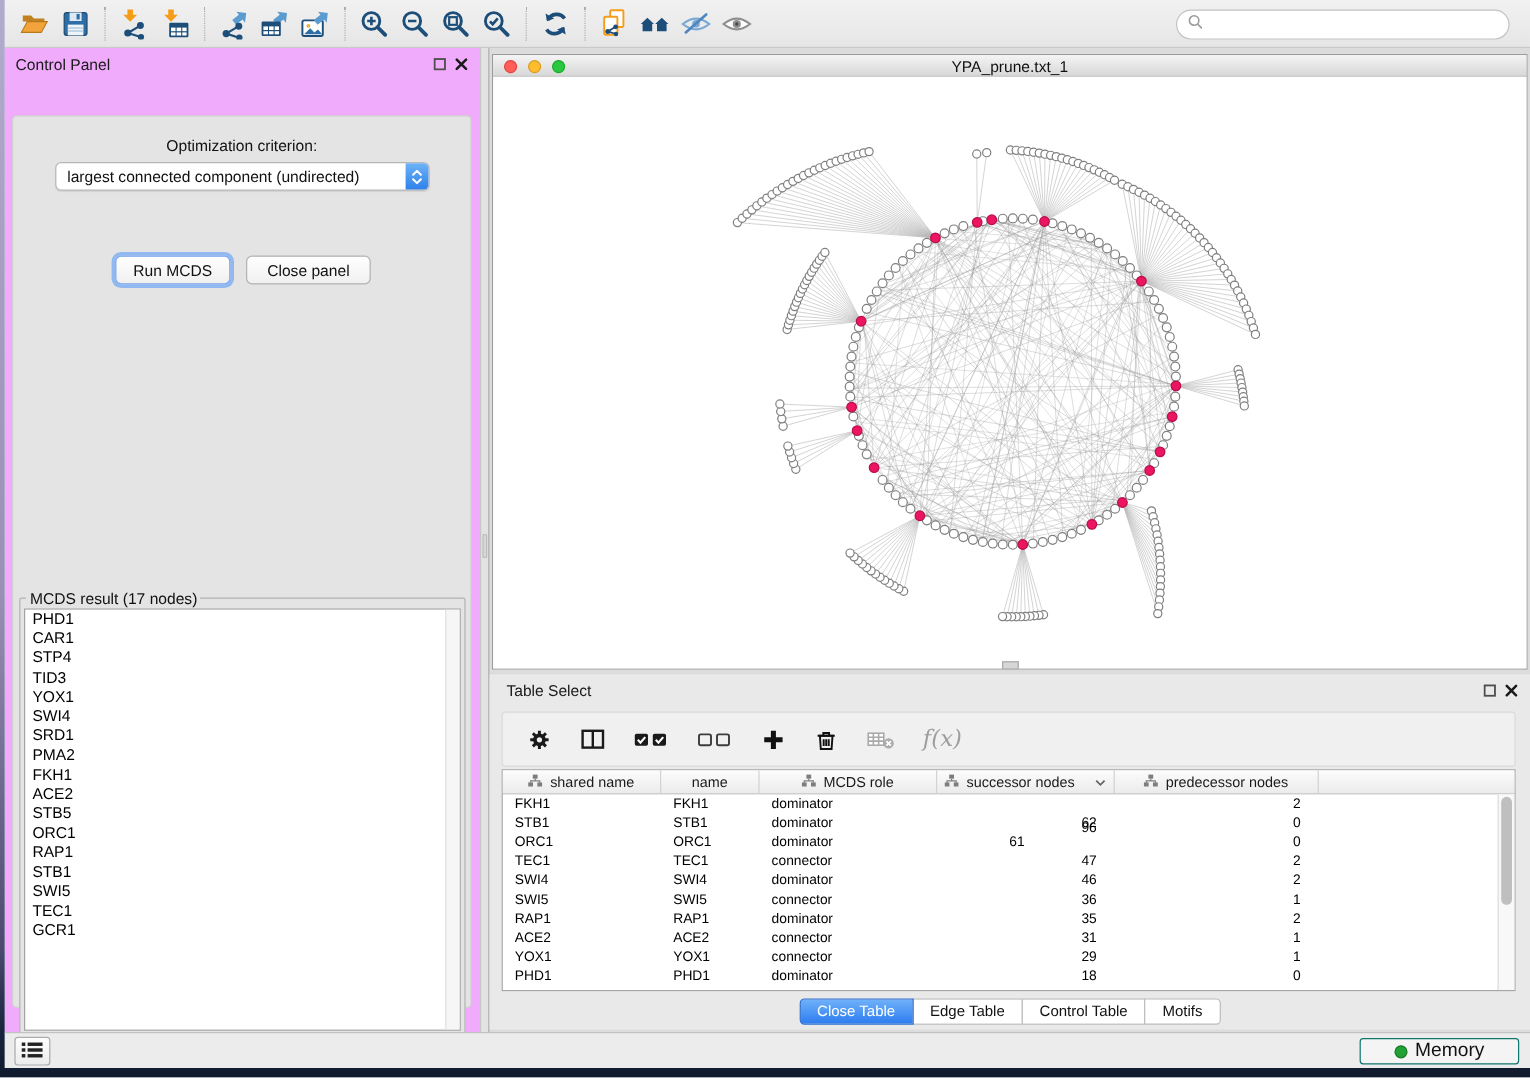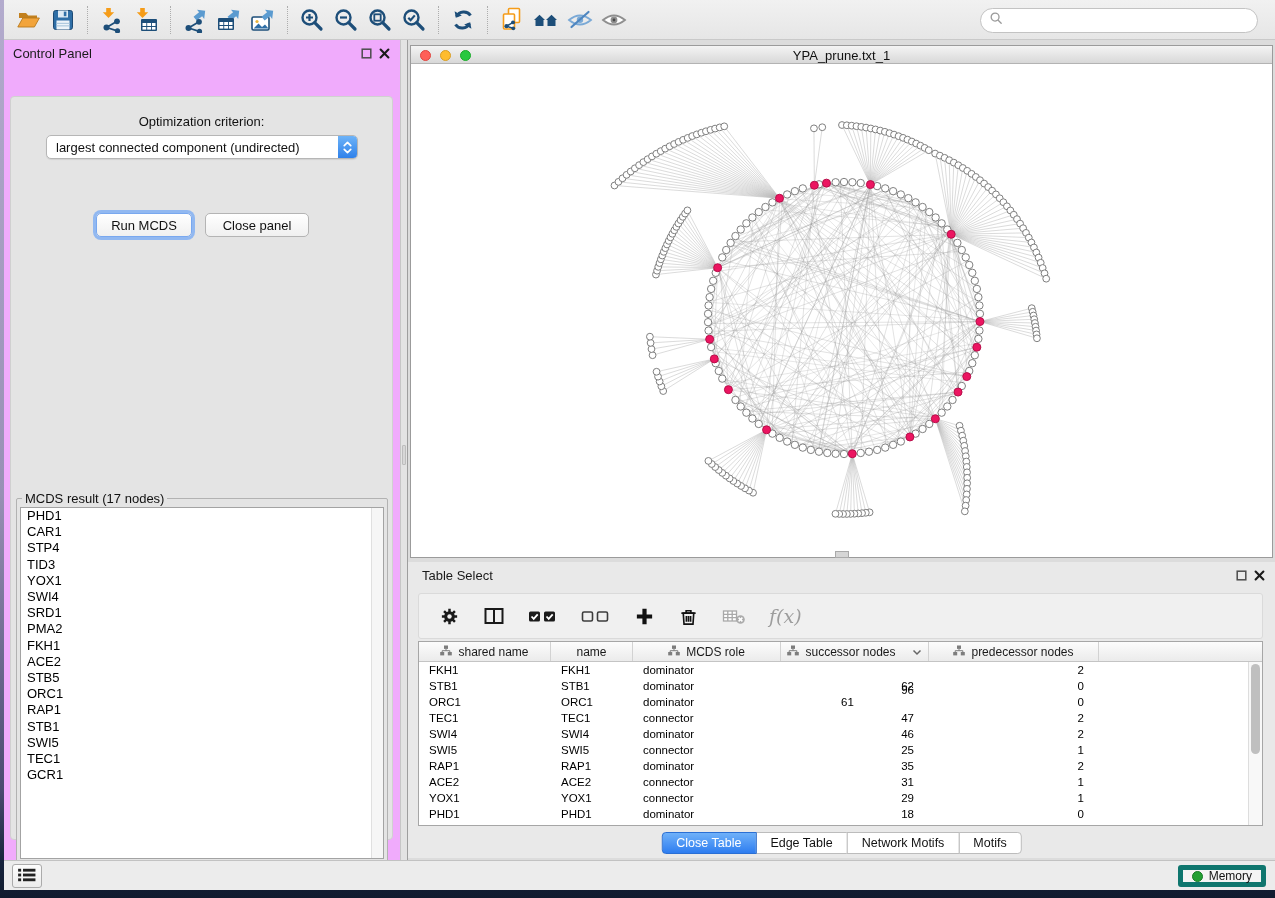--- a/index.html
+++ b/index.html
@@ -101,22 +101,22 @@
   .tp-thumb { position:absolute; left:2px; top:2px; width:9px; height:90px; background:#bfbfbf; border-radius:4.5px; }
 
   .tp-tabs { position:absolute; top:270px; left:50%; transform:translateX(-50%); display:flex; }
   .tp-tabs .seg-tab { font-size:12.5px; padding:3px 14px; }
 
   
   .status-bar { position:absolute; left:0; top:860px; width:100%; height:30px; background:#ececec;
     border-top:1px solid #c2c2c2; }
   .list-btn { position:absolute; left:8px; top:3px; width:30px; height:24px; background:linear-gradient(#fdfdfd,#ececec);
     border:1px solid #ababab; border-radius:3px; display:flex; align-items:center; justify-content:center; }
-  .memory-btn { position:absolute; right:9px; top:4px; height:22px; padding:0 9px; background:#f4f4f4;
-    border:5px solid #0f766e; border-radius:3px; display:flex; align-items:center; gap:6px; font-size:12px; color:#111; }
+  .memory-btn { position:absolute; right:9px; top:4px; height:22px; padding:0 28px; background:#f4f4f4;
+    border:1px solid #0f766e; border-radius:3px; display:flex; align-items:center; gap:6px; font-size:16px; color:#111; }
   .mem-dot { width:11px; height:11px; border-radius:50%; background:#23a033; border:1px solid #157a24; }
 </style>
 </head>
 <body>
 
 <div class="desktop">
   <div class="app">
 
     <div class="toolbar">
       <div id="toolbarIcons" style="display:flex;align-items:center;">
@@ -1207,21 +1207,21 @@
                   <div class="tp-cell left" style="width: 132px;">SWI4</div>
                   <div class="tp-cell left" style="width: 82px;">SWI4</div>
                   <div class="tp-cell left" style="width: 148px;">dominator</div>
                   <div class="tp-cell right" style="width: 148px;">46</div>
                   <div class="tp-cell right" style="width: 170px;">2</div>
                 </div>
                 <div class="tp-row">
                   <div class="tp-cell left" style="width: 132px;">SWI5</div>
                   <div class="tp-cell left" style="width: 82px;">SWI5</div>
                   <div class="tp-cell left" style="width: 148px;">connector</div>
-                  <div class="tp-cell right" style="width: 148px;">25</div>
+                  <div class="tp-cell right" style="width: 148px;">36</div>
                   <div class="tp-cell right" style="width: 170px;">1</div>
                 </div>
                 <div class="tp-row">
                   <div class="tp-cell left" style="width: 132px;">RAP1</div>
                   <div class="tp-cell left" style="width: 82px;">RAP1</div>
                   <div class="tp-cell left" style="width: 148px;">dominator</div>
                   <div class="tp-cell right" style="width: 148px;">35</div>
                   <div class="tp-cell right" style="width: 170px;">2</div>
                 </div>
                 <div class="tp-row">
@@ -1246,21 +1246,21 @@
                   <div class="tp-cell right" style="width: 170px;">0</div>
                 </div>
               </div>
             <div class="tp-scrollbar">
               <div class="tp-thumb"></div>
             </div>
           </div>
           <div class="tp-tabs" id="tpTabs">
               <div class="seg-tab active">Close Table</div>
               <div class="seg-tab">Edge Table</div>
-              <div class="seg-tab">Network Motifs</div>
+              <div class="seg-tab">Control Table</div>
               <div class="seg-tab">Motifs</div>
             </div>
         </div>
 
       </div>
     </div>
 
     <div class="status-bar">
       <button class="list-btn">
         <span>

